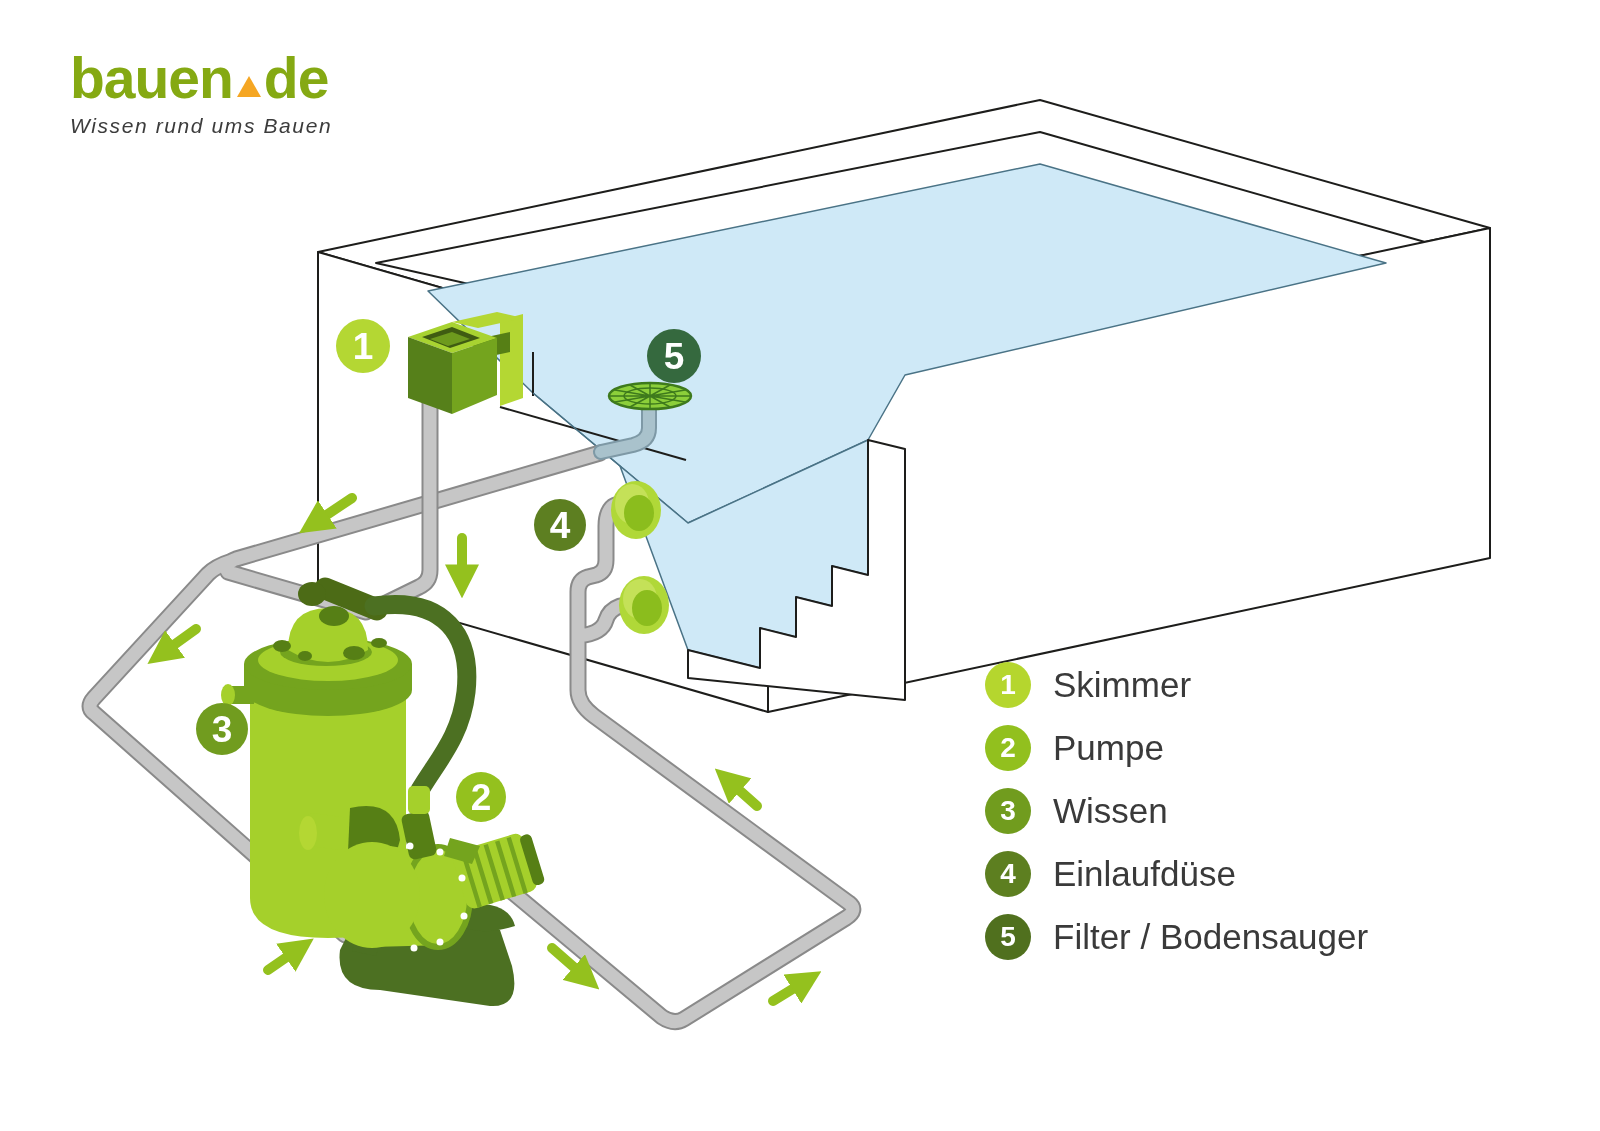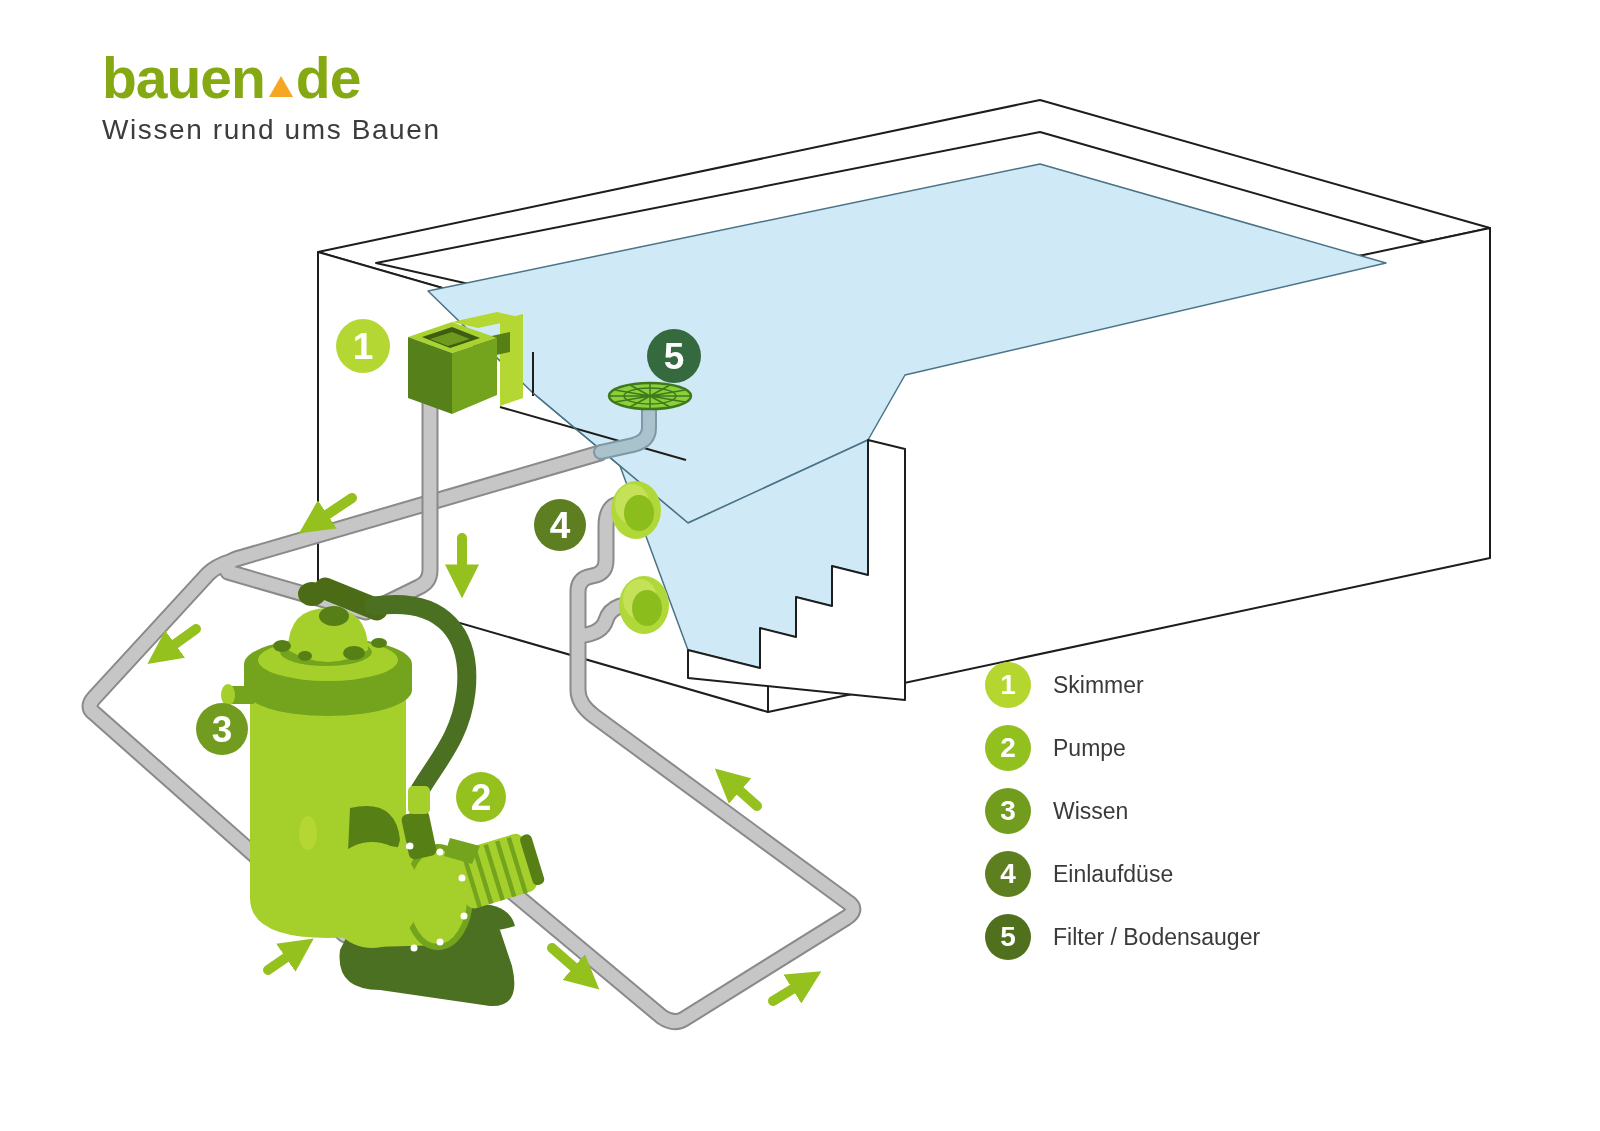--- a/index.html
+++ b/index.html
@@ -1,33 +1,33 @@
 <!DOCTYPE html>
 <html><head>
 <meta charset="utf-8">
 <style>
   html,body{margin:0;padding:0;background:#ffffff;}
   .canvas{position:relative;width:1600px;height:1131px;background:#ffffff;overflow:hidden;
           font-family:"Liberation Sans", sans-serif;}
   .diagram-svg{position:absolute;left:0;top:0;}
 
   
-  .logo{position:absolute;left:70px;top:48px;margin-left:32px;}
+  .logo{position:absolute;left:70px;top:48px;}
   .logo-line{font-size:57px;font-weight:bold;letter-spacing:-1px;color:#85a913;line-height:60px;}
   .logo-dot{display:inline-block;width:0;height:0;border-left:12px solid transparent;
             border-right:12px solid transparent;border-bottom:21px solid #f5a623;
             margin:0 3px 1px 4px;}
-  .logo-tagline{margin-top:6px;font-size:28px;letter-spacing:1.6px;color:#3c3c3c;}
+  .logo-tagline{margin-top:6px;font-size:21px;letter-spacing:1.6px;color:#3c3c3c;font-style:italic;}
 
   
   .legend{position:absolute;left:985px;top:662px;}
   .legend-row{display:flex;align-items:center;height:46px;margin-bottom:17px;}
   .legend-num{width:46px;height:46px;border-radius:50%;color:#ffffff;font-size:28px;
               font-weight:bold;text-align:center;line-height:46px;flex:0 0 46px;}
-  .legend-label{margin-left:22px;font-size:23px;color:#3a3a3a;}
+  .legend-label{margin-left:22px;font-size:35px;color:#3a3a3a;}
 
   
   .pool-face{fill:#ffffff;stroke:#1d1d1b;stroke-width:2;stroke-linejoin:round;}
   .water{fill:#cfe9f7;stroke:#4a7386;stroke-width:1.5;stroke-linejoin:round;}
   .pool-line{stroke:#1d1d1b;stroke-width:2;fill:none;}
   .water-line{stroke:#4a7386;stroke-width:1.5;fill:none;}
   .pipe-out{fill:none;stroke:#8a8a8a;stroke-width:17;stroke-linecap:round;stroke-linejoin:round;}
   .pipe-in{fill:none;stroke:#c6c6c6;stroke-width:13;stroke-linecap:round;stroke-linejoin:round;}
   .wpipe-out{fill:none;stroke:#7e99a6;stroke-width:16;stroke-linecap:round;stroke-linejoin:round;}
   .wpipe-in{fill:none;stroke:#a9c2cc;stroke-width:12;stroke-linecap:round;stroke-linejoin:round;}

